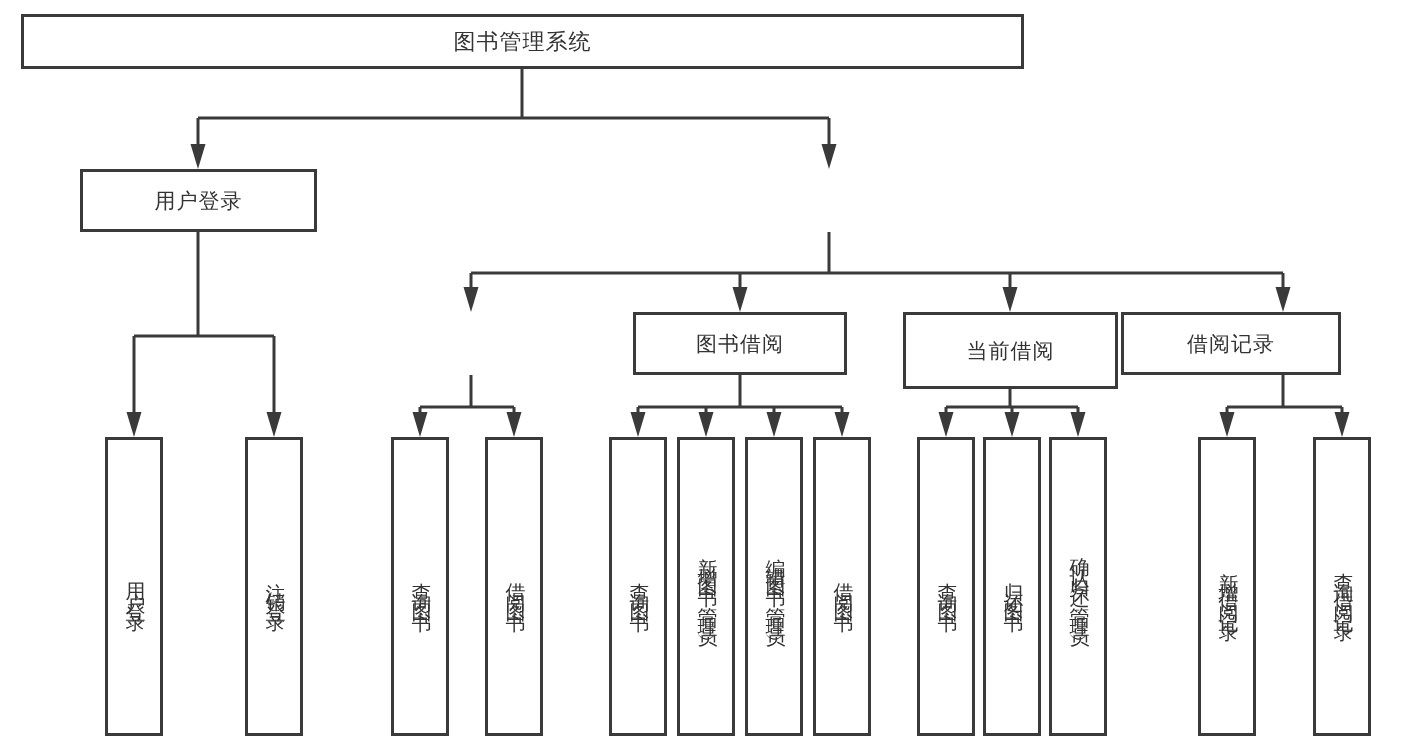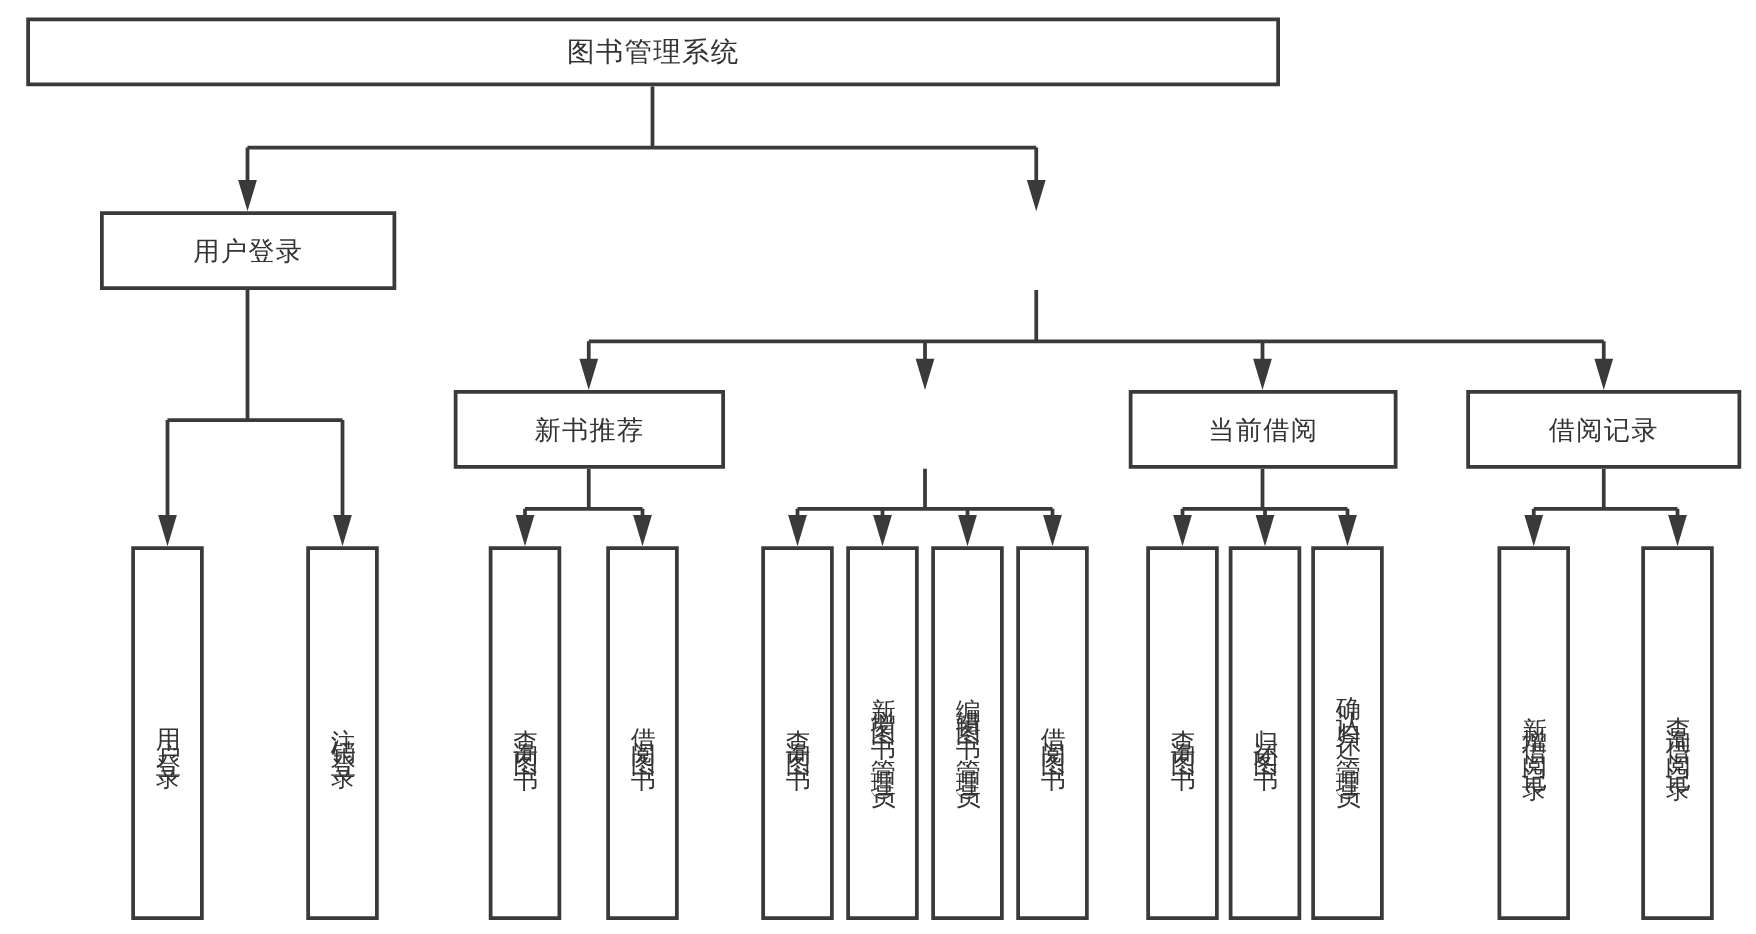--- a/index.html
+++ b/index.html
@@ -1,20 +1,20 @@
 <!DOCTYPE html>
 <html><head>
 <meta charset="utf-8">
 <style>
   html,body{margin:0;padding:0;background:#ffffff;}
   #canvas{
     position:relative;
     width:1405px;height:747px;
     background:#ffffff;
-    font-family:Liberation Sans, sans-serif;
+    font-family:Liberation Mono, monospace;
     overflow:hidden;
   }
   #connectors{position:absolute;left:0;top:0;width:1405px;height:747px;}
   .node{
     position:absolute;
     box-sizing:border-box;
     background:#ffffff;
     border:3px solid #3a3a3a;
     display:flex;
     align-items:center;
@@ -71,27 +71,27 @@
   </svg>
 
   <div class="node hbox root" style="left:21px;top:14px;width:1003px;height:55px">
     <span class="label">图书管理系统</span>
   </div>
 
   <div class="node hbox" style="left:80px;top:169px;width:237px;height:63px">
     <span class="label">用户登录</span>
   </div>
 
-  <div class="node hbox" style="left:363px;top:312px;width:217px;height:63px">
-    <span class="label">新书推荐</span>
+  <div class="node hbox" style="left:633px;top:312px;width:214px;height:63px">
+    <span class="label">图书借阅</span>
   </div>
-  <div class="node hbox" style="left:903px;top:312px;width:215px;height:63px">
+  <div class="node hbox" style="left:903px;top:312px;width:215px;height:77px">
     <span class="label">当前借阅</span>
   </div>
-  <div class="node hbox" style="left:1173px;top:312px;width:220px;height:63px">
+  <div class="node hbox" style="left:1121px;top:312px;width:220px;height:63px">
     <span class="label">借阅记录</span>
   </div>
 
   <div class="node vbox" style="left:105px;top:437px;width:58px;height:299px">
     <span class="label">用户登录</span>
   </div>
   <div class="node vbox" style="left:245px;top:437px;width:58px;height:299px">
     <span class="label">注销登录</span>
   </div>
 

